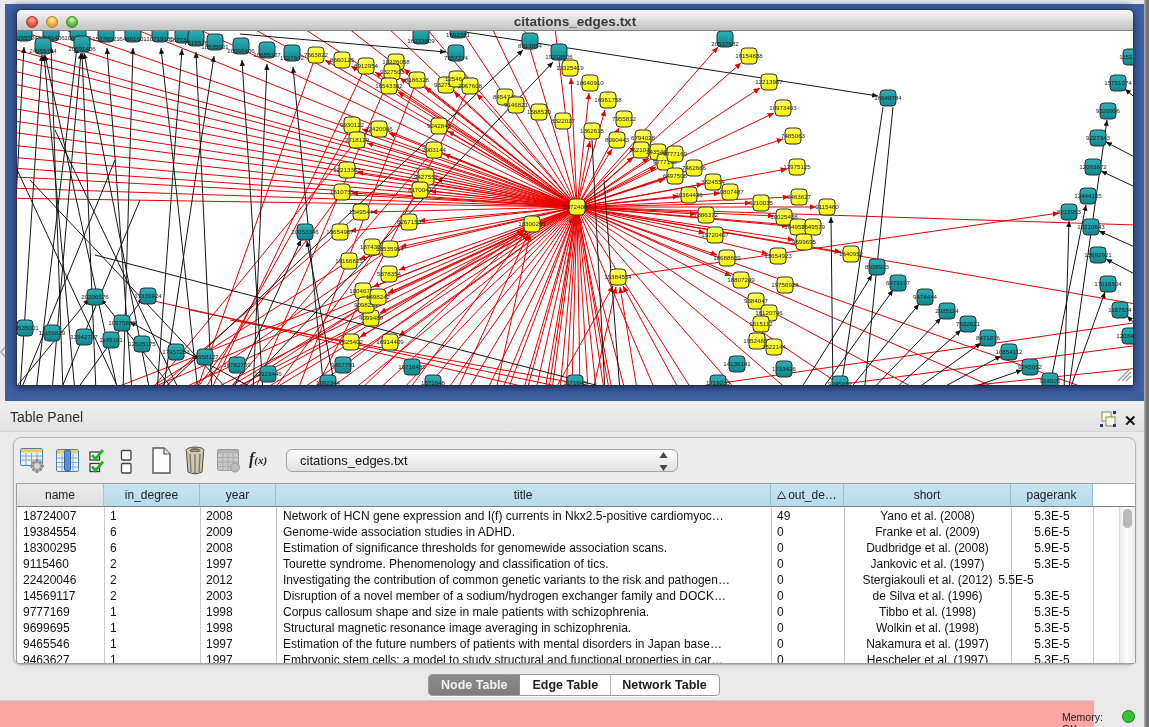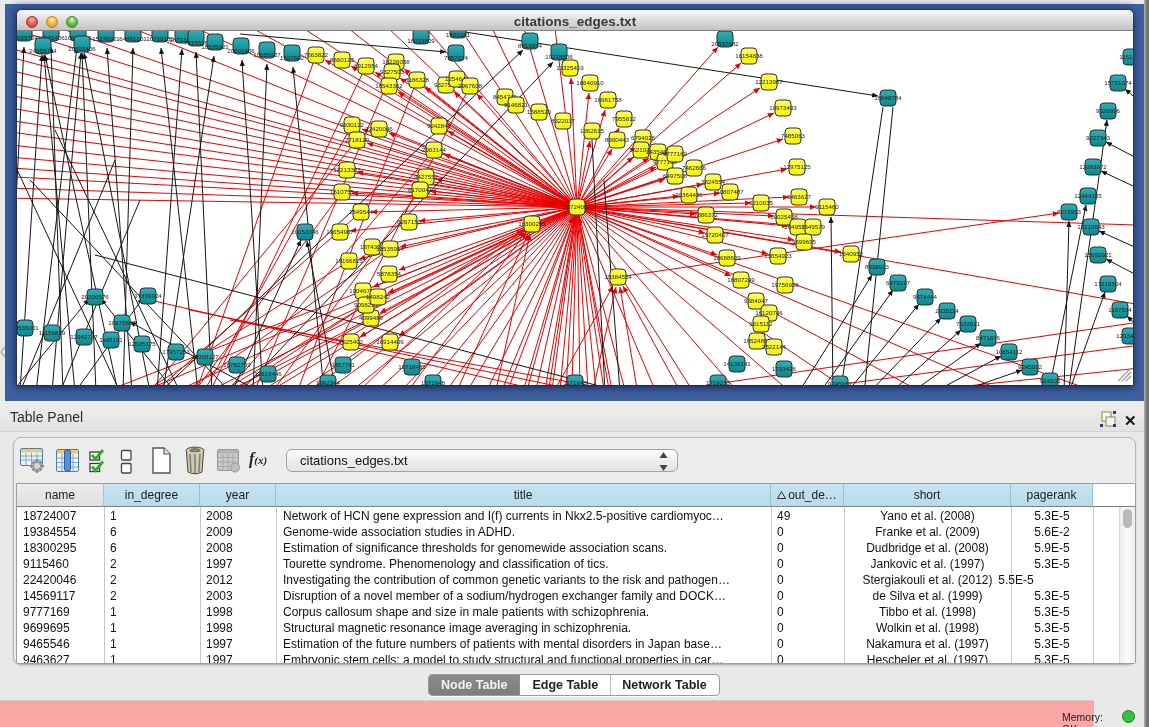--- a/index.html
+++ b/index.html
@@ -1014,21 +1014,21 @@
 <span style="left:827px;width:167px;text-align:center">Yano et al. (2008)</span>
 <span style="left:994px;width:82px;text-align:center">5.3E-5</span>
 </div>
 <div class="trow" style="top:40px">
 <span style="left:6px">19384554</span>
 <span style="left:93px">6</span>
 <span style="left:189px">2009</span>
 <span style="left:266px;width:484px;overflow:hidden;white-space:nowrap">Genome-wide association studies in ADHD.</span>
 <span style="left:760px">0</span>
 <span style="left:827px;width:167px;text-align:center">Franke et al. (2009)</span>
-<span style="left:994px;width:82px;text-align:center">5.6E-2</span>
+<span style="left:994px;width:82px;text-align:center">5.6E-5</span>
 </div>
 <div class="trow" style="top:56px">
 <span style="left:6px">18300295</span>
 <span style="left:93px">6</span>
 <span style="left:189px">2008</span>
 <span style="left:266px;width:484px;overflow:hidden;white-space:nowrap">Estimation of significance thresholds for genomewide association scans.</span>
 <span style="left:760px">0</span>
 <span style="left:827px;width:167px;text-align:center">Dudbridge et al. (2008)</span>
 <span style="left:994px;width:82px;text-align:center">5.9E-5</span>
 </div>
@@ -1049,21 +1049,21 @@
 <span style="left:760px">0</span>
 <span style="left:827px;width:167px;text-align:center">Stergiakouli et al. (2012)</span>
 <span style="left:958px;width:82px;text-align:center">5.5E-5</span>
 </div>
 <div class="trow" style="top:104px">
 <span style="left:6px">14569117</span>
 <span style="left:93px">2</span>
 <span style="left:189px">2003</span>
 <span style="left:266px;width:484px;overflow:hidden;white-space:nowrap">Disruption of a novel member of a sodium/hydrogen exchanger family and DOCK…</span>
 <span style="left:760px">0</span>
-<span style="left:827px;width:167px;text-align:center">de Silva et al. (1999)</span>
+<span style="left:827px;width:167px;text-align:center">de Silva et al. (1996)</span>
 <span style="left:994px;width:82px;text-align:center">5.3E-5</span>
 </div>
 <div class="trow" style="top:120px">
 <span style="left:6px">9777169</span>
 <span style="left:93px">1</span>
 <span style="left:189px">1998</span>
 <span style="left:266px;width:484px;overflow:hidden;white-space:nowrap">Corpus callosum shape and size in male patients with schizophrenia.</span>
 <span style="left:760px">0</span>
 <span style="left:827px;width:167px;text-align:center">Tibbo et al. (1998)</span>
 <span style="left:994px;width:82px;text-align:center">5.3E-5</span>

